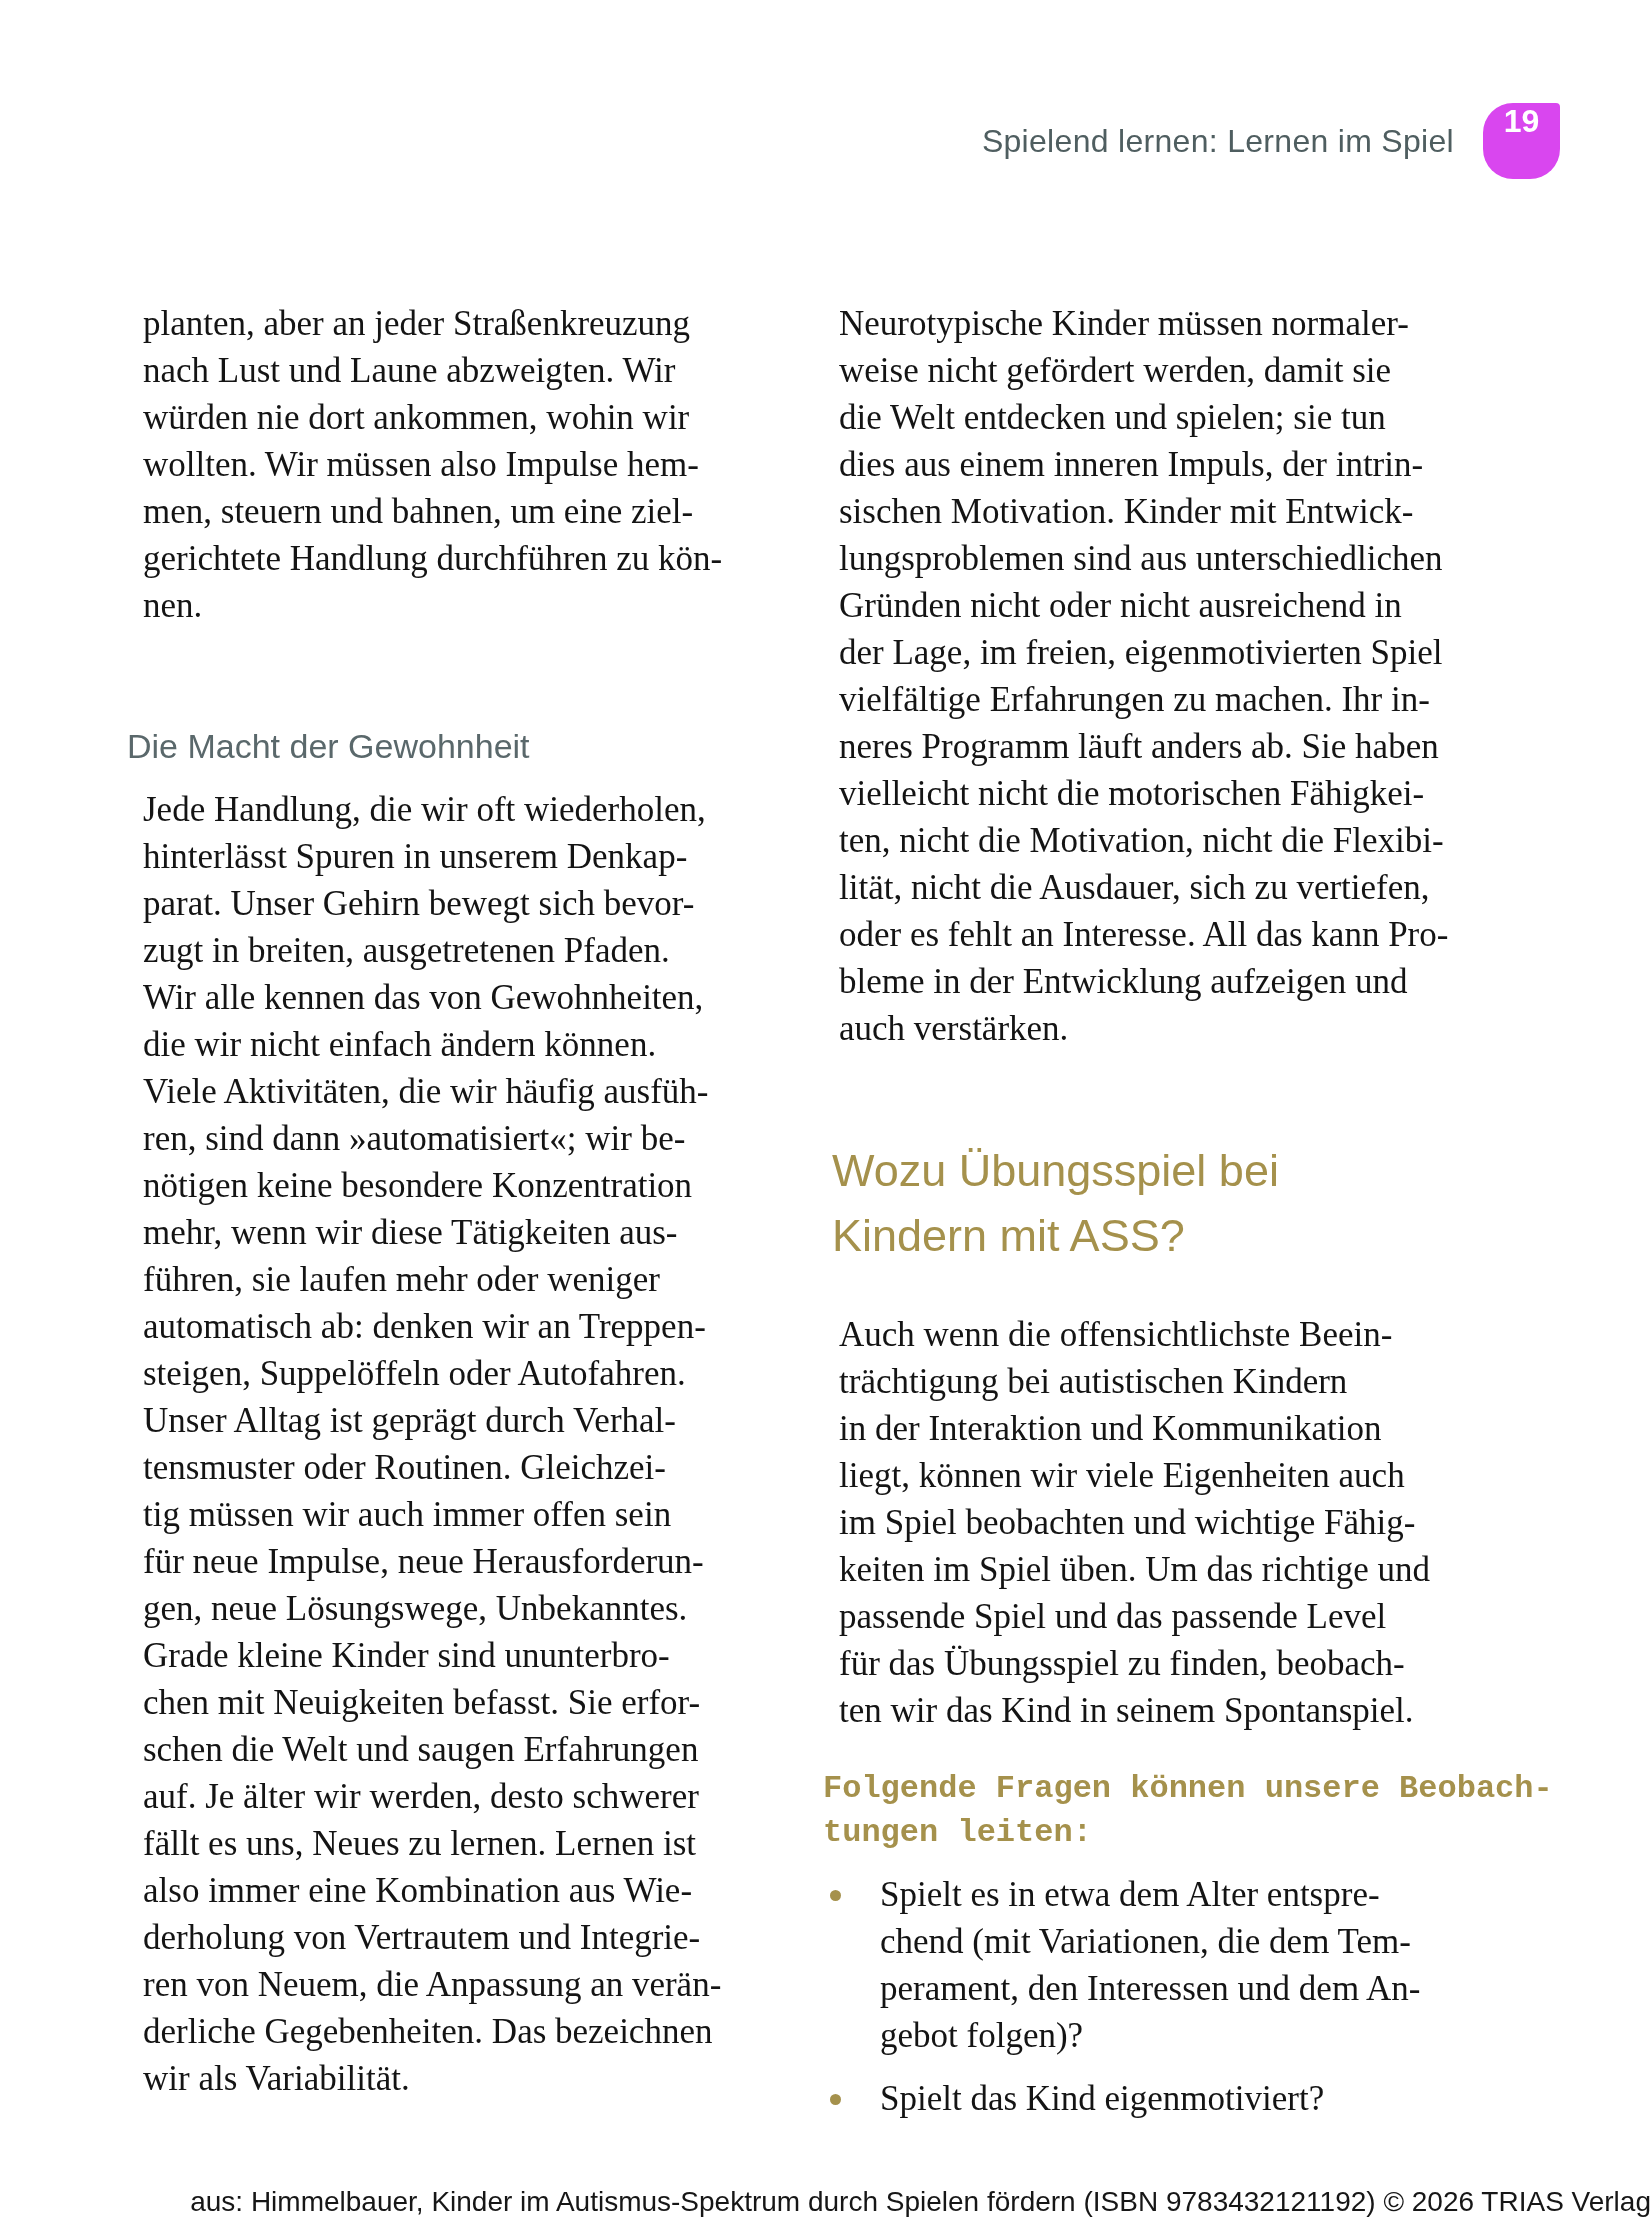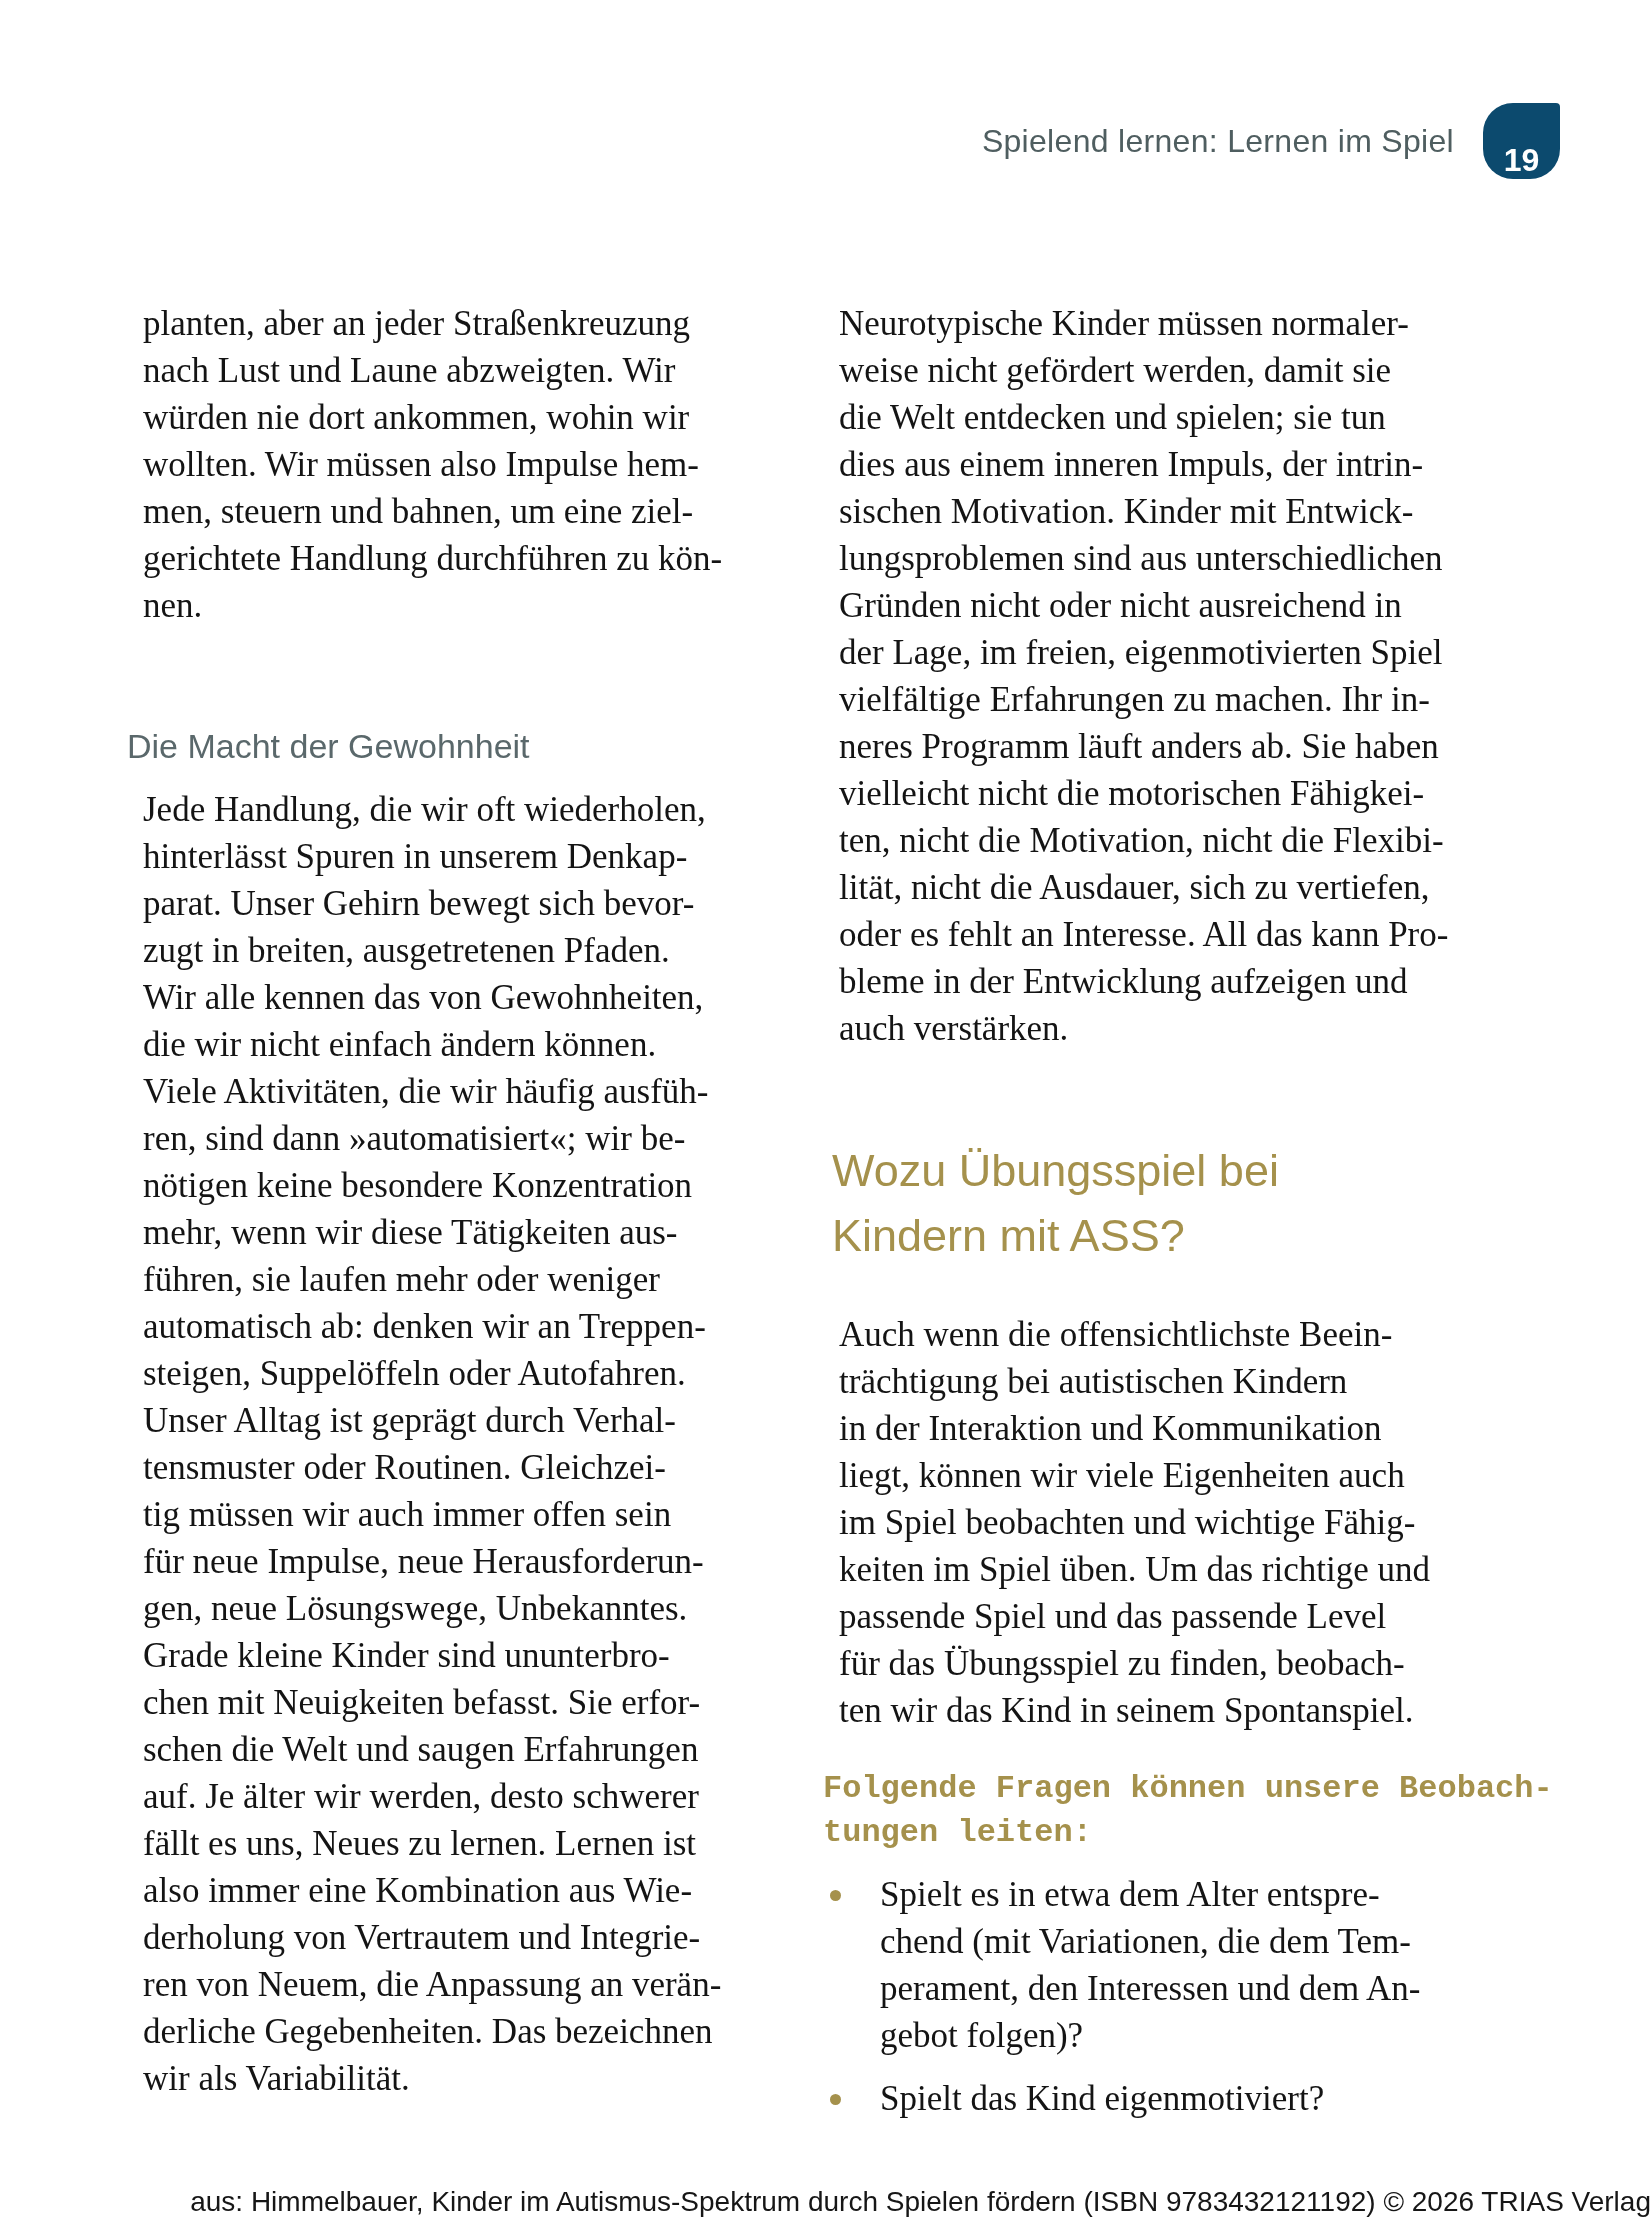--- a/index.html
+++ b/index.html
@@ -27,24 +27,24 @@
     font-family: "Liberation Sans", sans-serif;
     font-size: 32px;
     font-weight: 400;
     letter-spacing: 0.3px;
     color: #4f5e60;
     white-space: nowrap;
   }
   .page-badge {
     width: 77px;
     height: 76px;
-    background: #0c4a6e;
+    background: #d946ef;
     border-radius: 30px 4.1px 30px 30px;
     display: flex;
-    align-items: flex-end;
+    align-items: flex-start;
     justify-content: center;
   }
   .page-badge .num {
     font-family: "Liberation Sans", sans-serif;
     font-size: 32px;
     font-weight: 700;
     color: #ffffff;
   }
 
   

